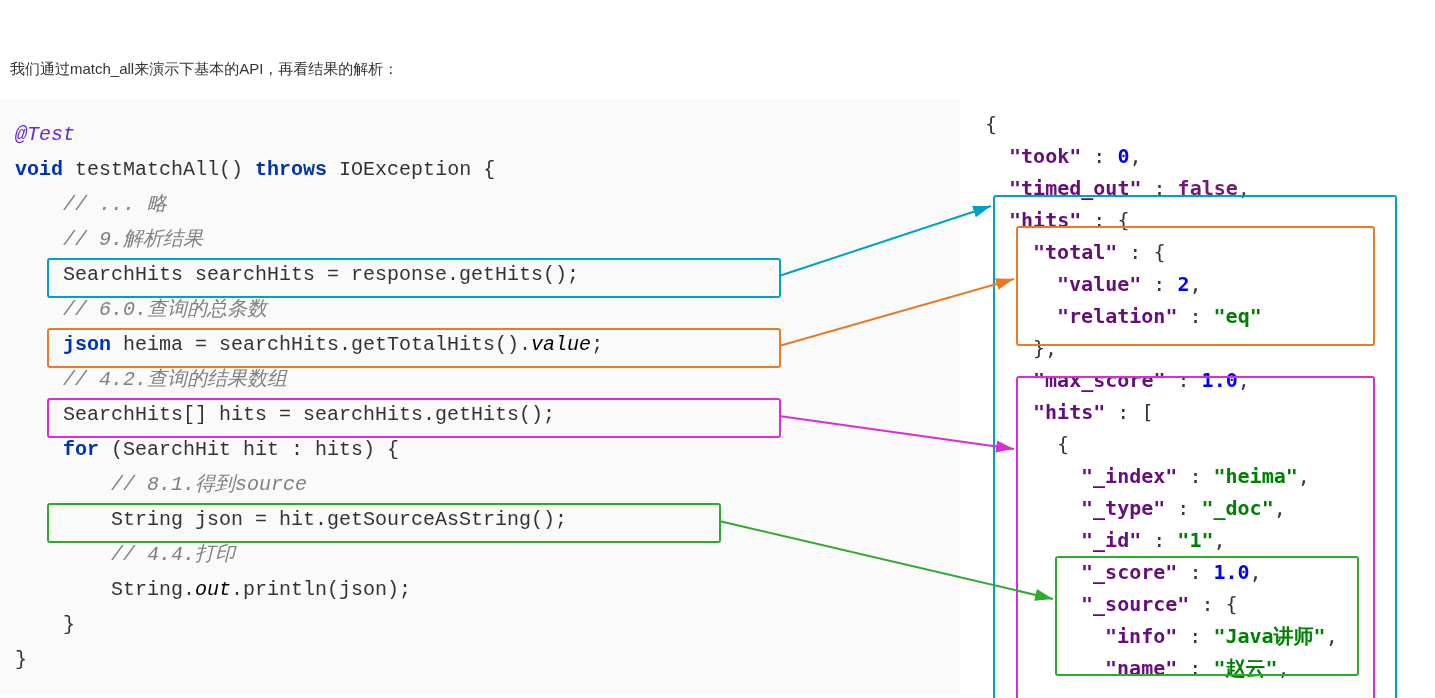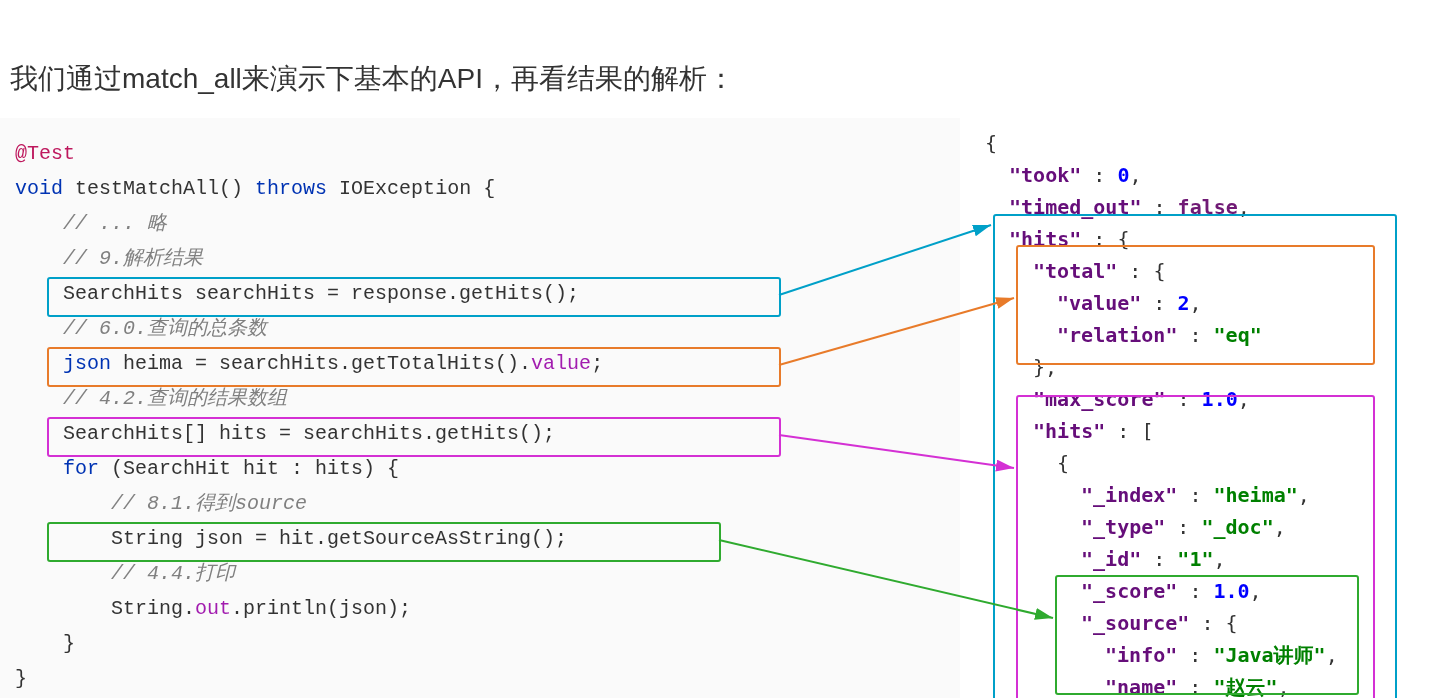--- a/index.html
+++ b/index.html
@@ -4,21 +4,21 @@
 <style>
   body {
     margin: 0;
     padding: 0;
     font-family: "Microsoft YaHei", "PingFang SC", sans-serif;
     background: #fff;
     color: #333;
     width: 1435px;
   }
   .heading {
-    font-size: 28px;
+    font-size: 15px;
     padding: 60px 0 20px 10px;
     color: #333;
   }
   .layout {
     display: flex;
     align-items: flex-start;
     position: relative;
   }
   .leftcol {
     width: 960px;
@@ -27,24 +27,24 @@
     position: relative;
   }
   .code {
     font-family: Consolas, "Courier New", monospace;
     font-size: 20px;
     line-height: 35px;
     white-space: pre;
     color: #333;
     padding-left: 15px;
   }
-  .kw { color: #0033b3; font-weight: normal; }
-  .ann { color: #be185d; }
+  .kw { color: #0033b3; font-weight: bold; }
+  .ann { color: #6d28d9; font-style: italic; }
   .cm { color: #808080; font-style: italic; }
-  .fld { color: #a21caf; }
+  .fld { color: #000000; font-style: italic; }
   .json-key { color: #660e7a; font-weight: bold; font-family: Consolas, monospace; }
   .json-str { color: #008000; font-weight: bold; font-family: Consolas, monospace; }
   .json-num { color: #0000ff; font-weight: bold; font-family: Consolas, monospace; }
   .json-bool { color: #701a75; font-weight: bold; font-family: Consolas, monospace; }
   .json-punc { color: #333; font-family: Consolas, monospace; }
 
   .box {
     position: absolute;
     border: 2px solid;
     border-radius: 3px;

